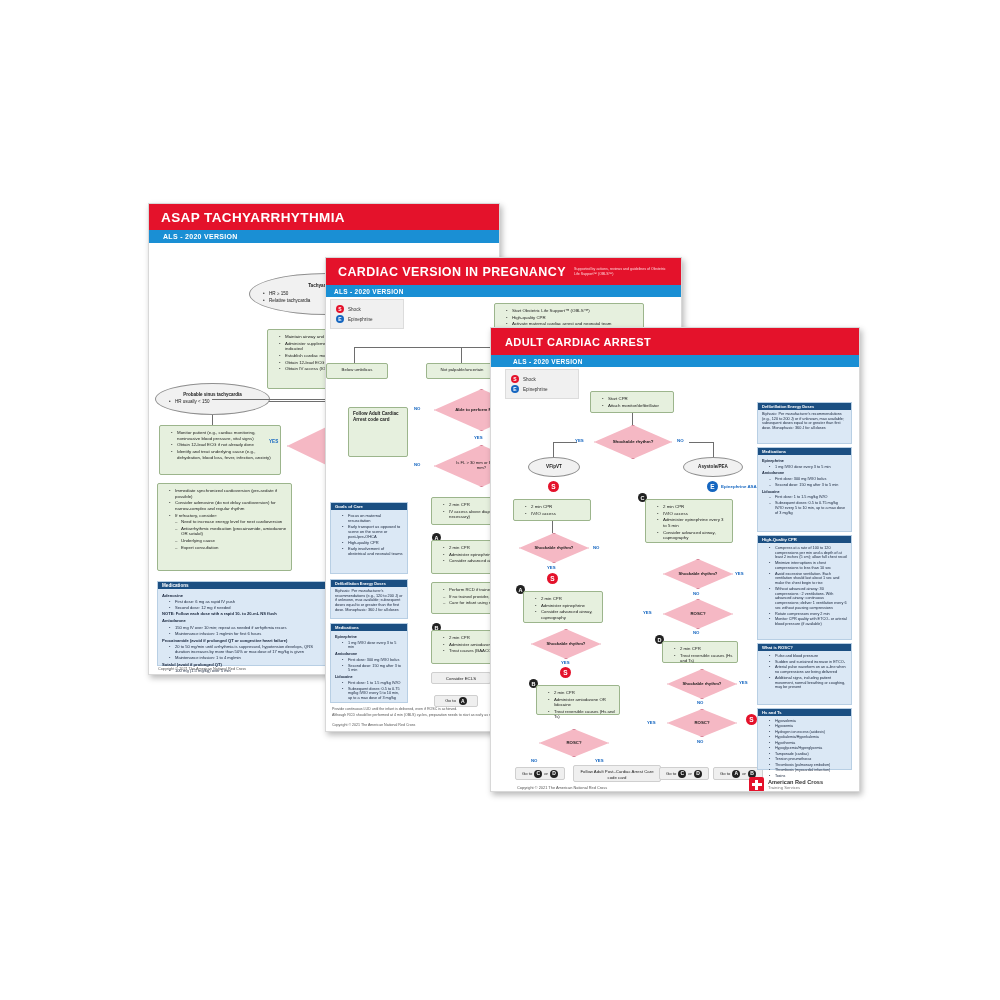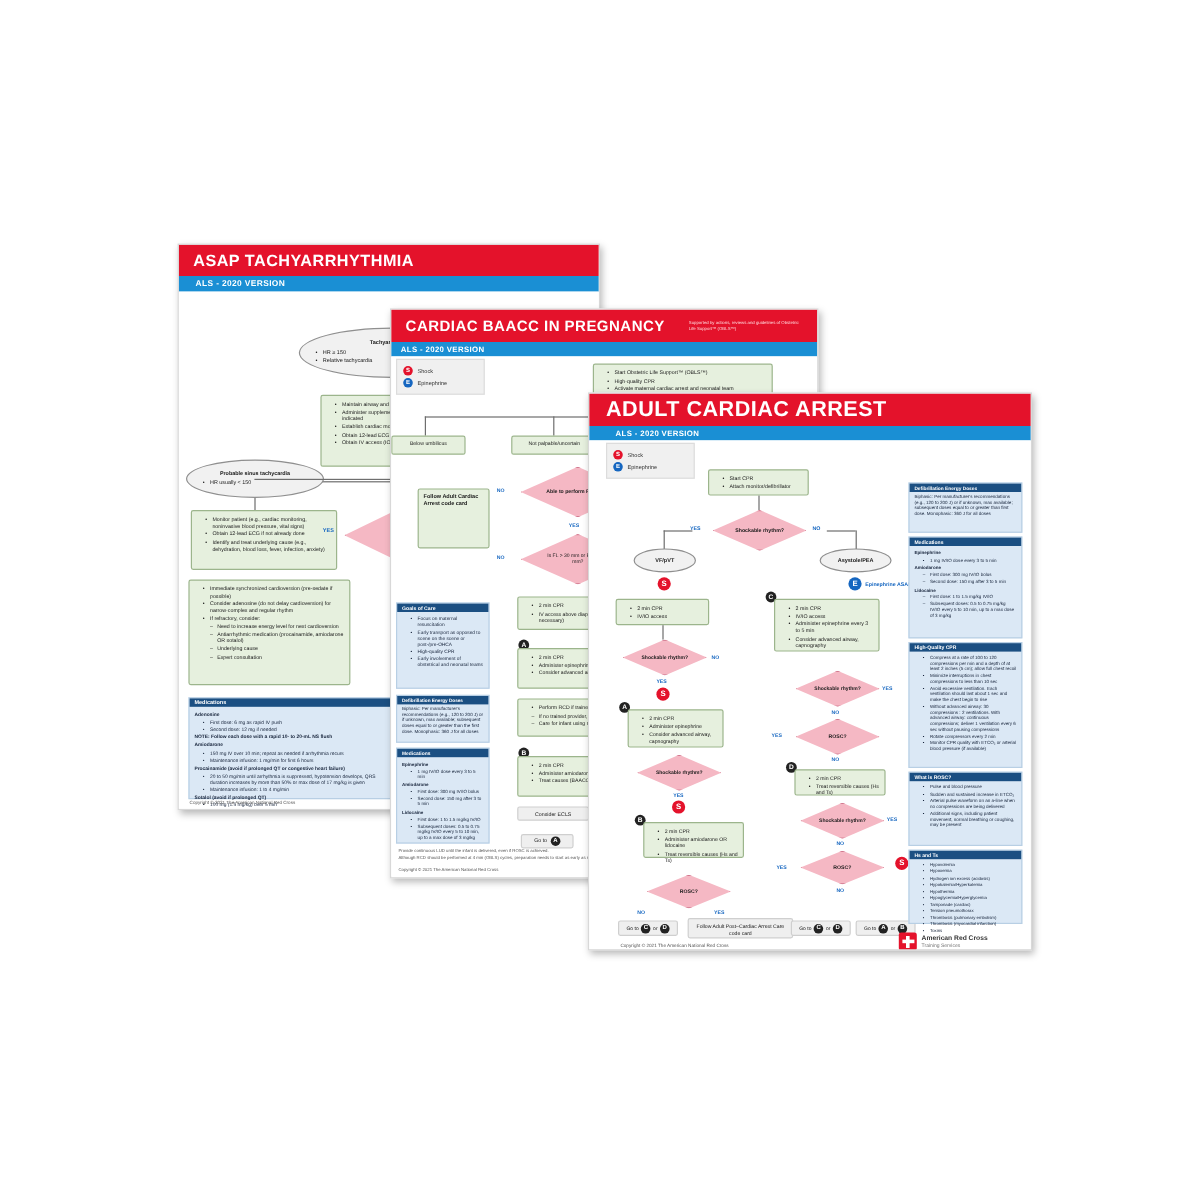--- a/index.html
+++ b/index.html
@@ -178,21 +178,21 @@
           </ul>
         </div>
       </div>
 
       <div class="cr" style="left:9px;top:424px;font-size:3.8px;">Copyright © 2021 The American National Red Cross</div>
     </div>
   </div>
 
   <div class="card" style="left:325px;top:257px;width:355px;height:473px;">
     <div class="hdr" style="height:27px;padding:0 12px;">
-      <div class="hdr-title" style="font-size:12.5px;">CARDIAC BAACC IN PREGNANCY</div>
+      <div class="hdr-title" style="font-size:12.5px;">CARDIAC VERSION IN PREGNANCY</div>
       <div class="hdr-note" style="font-size:3.6px;width:95px;">Supported by actions, reviews and guidelines of Obstetric Life Support™ (OBLS™)</div>
     </div>
     <div class="subbar" style="height:12px;padding:0 8px;">
       <span style="font-size:6.5px;">ALS - 2020 VERSION</span>
     </div>
     <div class="body" style="height:433px;">
 
       <div class="legend" style="left:4px;top:2px;width:62px;">
         <div class="leg-row">
           <span class="badge s" style="width:8px;height:8px;font-size:5px;">S</span>
@@ -318,21 +318,21 @@
       </div>
 
       <div class="cr" style="left:6px;top:410px;font-size:3.6px;">Provide continuous LUD until the infant is delivered, even if ROSC is achieved.</div>
       <div class="cr" style="left:6px;top:416px;font-size:3.6px;width:310px;">Although RCD should be performed at 4 min (OBLS) cycles, preparation needs to start as early as resuscitation so a delivery can occur by 5 minutes.</div>
       <div class="cr" style="left:6px;top:426px;font-size:3.6px;">Copyright © 2021 The American National Red Cross</div>
     </div>
   </div>
 
   <div class="card" style="left:490px;top:327px;width:368px;height:463px;">
     <div class="hdr" style="height:27px;padding:0 14px;">
-      <div class="hdr-title" style="font-size:18px;">ADULT CARDIAC ARREST</div>
+      <div class="hdr-title" style="font-size:11px;">ADULT CARDIAC ARREST</div>
     </div>
     <div class="subbar" style="height:12px;padding:0 22px;">
       <span style="font-size:6.5px;">ALS - 2020 VERSION</span>
     </div>
     <div class="body" style="height:424px;">
 
       <div class="legend" style="left:14px;top:2px;width:62px;">
         <div class="leg-row">
           <span class="badge s" style="width:8px;height:8px;font-size:5px;">S</span>
           <span class="leg-txt" style="font-size:4.6px;">Shock</span>

